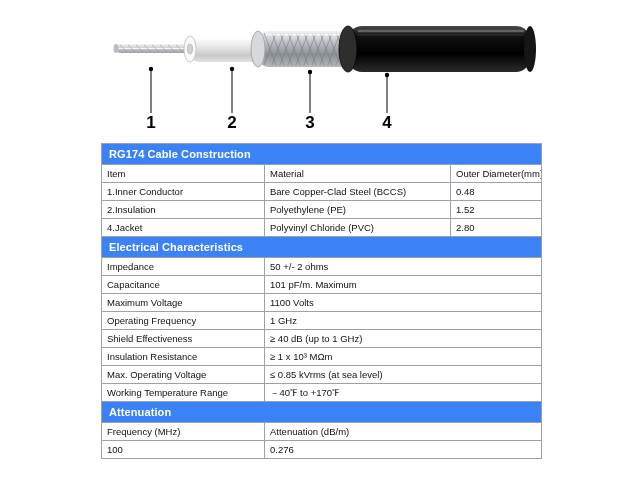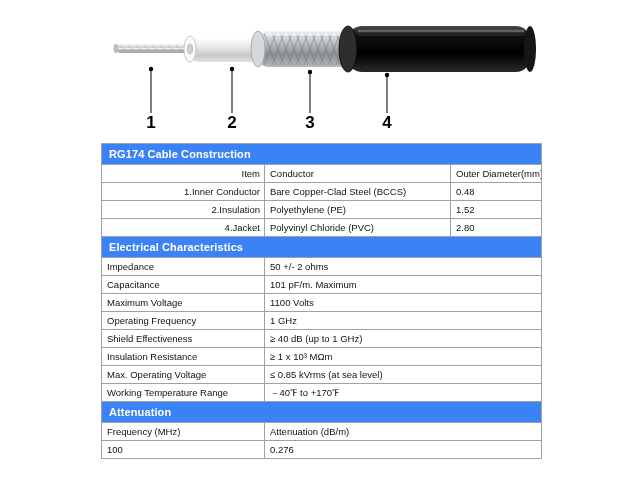--- a/index.html
+++ b/index.html
@@ -76,21 +76,21 @@
     border-bottom: 1px solid #9aa3ad;
     border-right: 1px solid #9aa3ad;
     vertical-align: middle;
     color: #111;
     overflow: hidden;
     white-space: nowrap;
   }
   table.grid td:last-child {
     border-right: none;
   }
-  .c1 { width: 153px; text-align: right; }
+  .c1 { width: 153px; }
   .c2 { width: 176px; }
   .c3 { width: auto; }
   .e1 { width: 153px; }
   .e2 { width: auto; margin-top: 16px; }
   .a1 { width: 153px; margin-top: 16px; }
   .a2 { width: auto; }
 </style>
 </head>
 <body>
 
@@ -205,21 +205,21 @@
     <div class="callout-num" style="left:377px; top:113px;">4</div>
   </div>
 
   <div class="tables">
 
     <div class="sec-head">RG174 Cable Construction</div>
     <table class="grid">
       <tbody>
           <tr>
         <td class="c1">Item</td>
-        <td class="c2">Conductor</td>
+        <td class="c2">Material</td>
         <td class="c3">Outer Diameter(mm)</td>
       </tr>
       <tr>
         <td class="c1">1.Inner Conductor</td>
         <td class="c2">Bare Copper-Clad Steel (BCCS)</td>
         <td class="c3">0.48</td>
       </tr>
       <tr>
         <td class="c1">2.Insulation</td>
         <td class="c2">Polyethylene (PE)</td>

